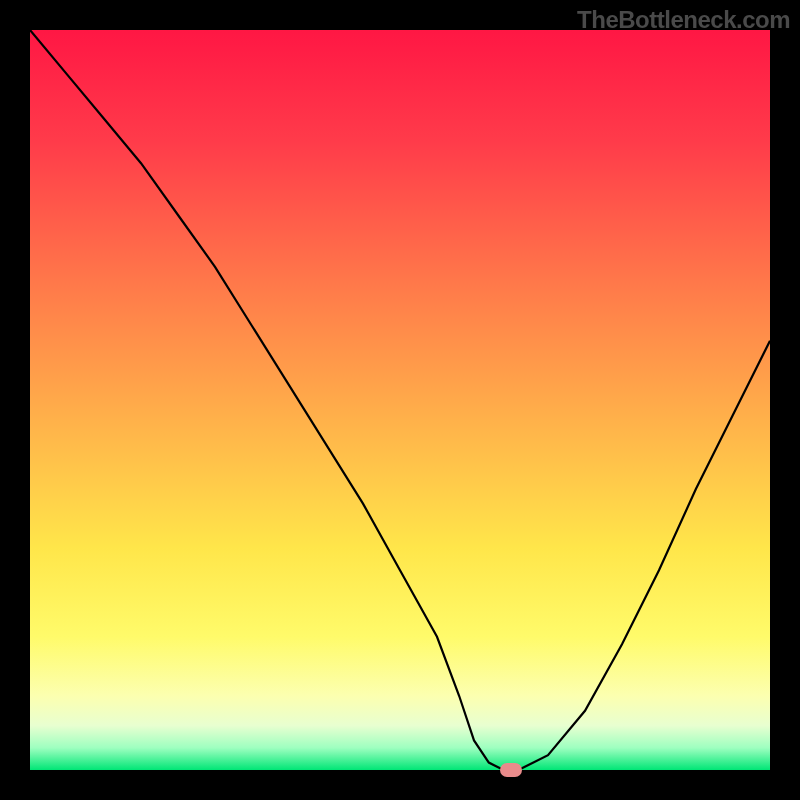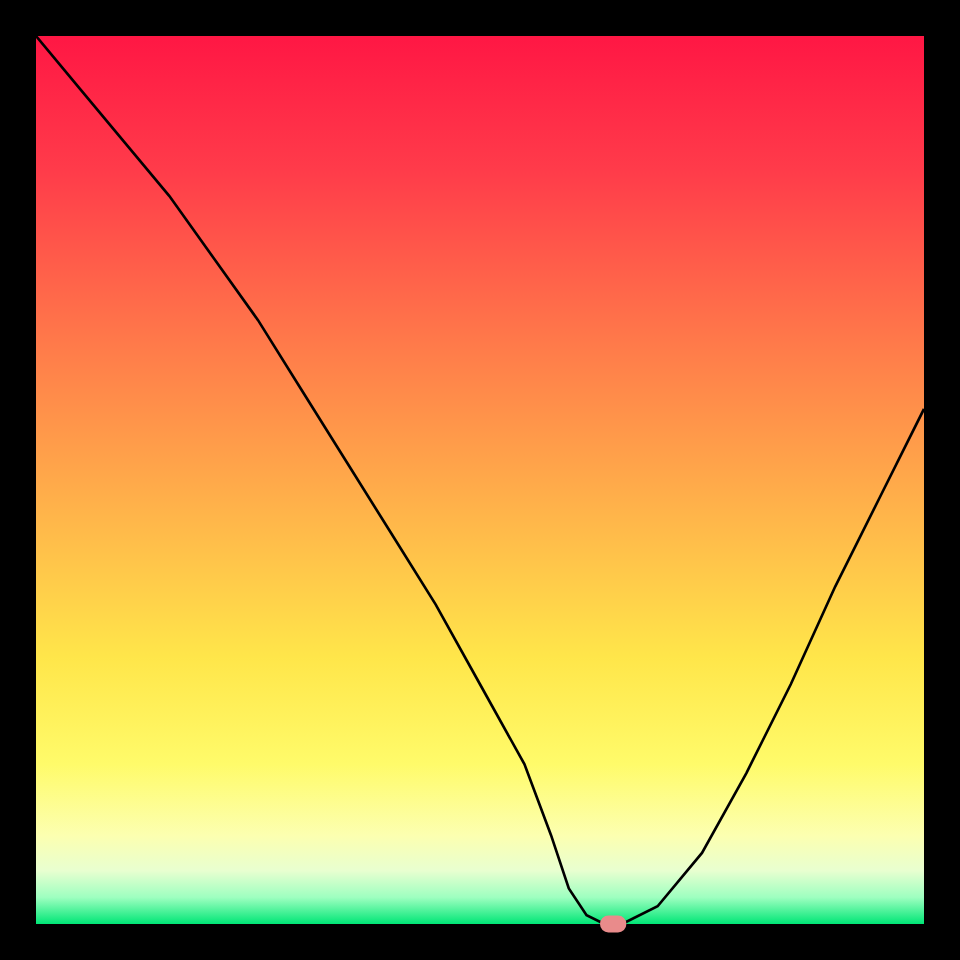--- a/index.html
+++ b/index.html
@@ -55,20 +55,21 @@
     top: 0;
     width: 100%;
     height: 100%;
     z-index: 4;
   }
 </style>
 </head>
 <body>
 
 <div class="container">
+  <div class="watermark">TheBottleneck.com</div>
   <div class="plot-area">
     <svg class="gradient-bg" viewBox="0 0 740 740" preserveAspectRatio="none">
       <defs>
         <linearGradient id="bgGrad" x1="0" y1="0" x2="0" y2="1">
             <stop offset="0%" stop-color="#ff1744"></stop>
             <stop offset="15%" stop-color="#ff3b4a"></stop>
             <stop offset="35%" stop-color="#ff7b4a"></stop>
             <stop offset="55.00000000000001%" stop-color="#ffb84a"></stop>
             <stop offset="70%" stop-color="#ffe64a"></stop>
             <stop offset="82%" stop-color="#fffb6a"></stop>

